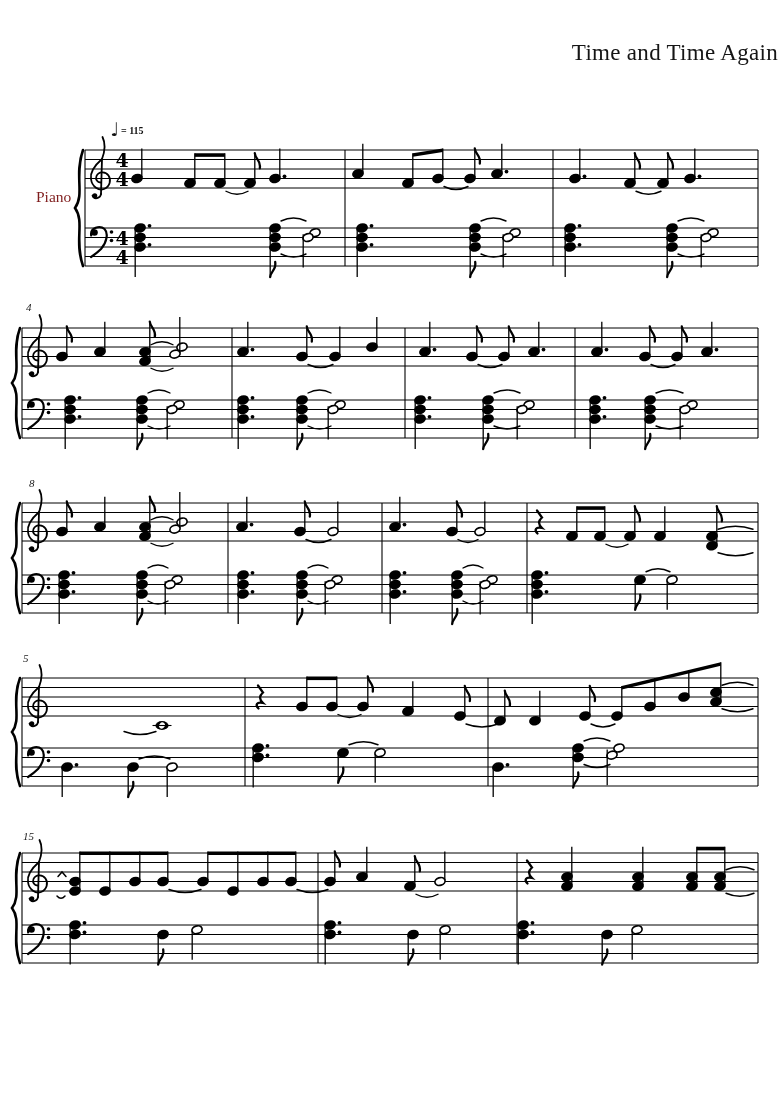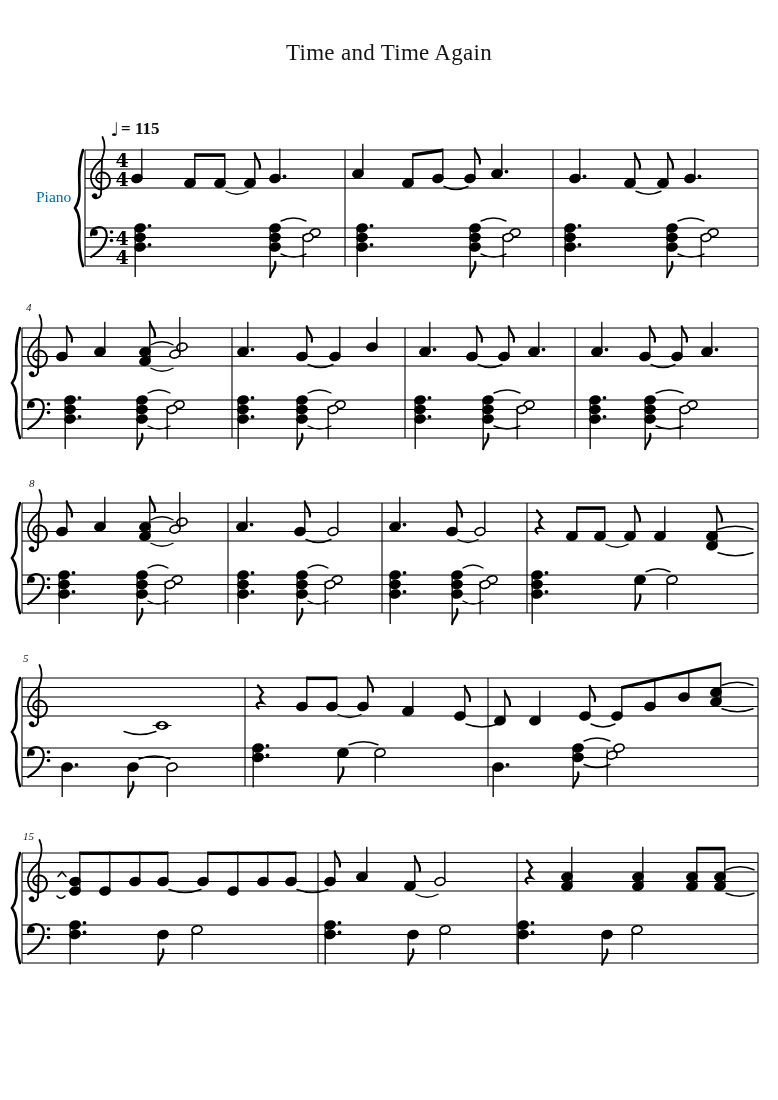--- a/index.html
+++ b/index.html
@@ -1,24 +1,24 @@
 <!DOCTYPE html>
 <html><head>
 <meta charset="utf-8">
 <style>
   html,body{margin:0;padding:0;background:#fff;}
   .page{position:relative;width:778px;height:1100px;background:#ffffff;overflow:hidden;
         font-family:"Liberation Serif",serif;color:#111;}
   #score{position:absolute;left:0;top:0;}
-  .title{position:absolute;left:0;right:0;top:40px;text-align:center;
+  .title{position:absolute;left:0;right:0;top:40px;text-align:right;
          font-size:23px;letter-spacing:.3px;color:#151515;}
-  .instr{position:absolute;left:36px;top:188px;font-size:15.5px;color:#0369a1;}
+  .instr{position:absolute;left:36px;top:188px;font-size:15.5px;color:#7f1d1d;}
   .tempo{position:absolute;left:110px;top:118px;white-space:nowrap;}
   .tempo .glyph{font-family:"DejaVu Sans",sans-serif;font-size:19px;vertical-align:-2px;}
-  .tempo .val{font-family:"Liberation Serif",serif;font-weight:bold;font-size:17px;margin-left:2px;}
+  .tempo .val{font-family:"Liberation Serif",serif;font-weight:bold;font-size:10px;margin-left:2px;}
   .mnum{position:absolute;font-style:italic;font-size:11px;color:#222;}
   .ts{font-family:"DejaVu Serif",serif;font-weight:bold;font-size:19px;fill:#000;}
 </style>
 </head>
 <body>
 
 <div class="page">
   <svg id="score" width="778" height="1100" viewBox="0 0 778 1100">
       <line x1="85" y1="150" x2="758" y2="150" stroke="#000" stroke-width="1"></line>
       <line x1="85" y1="228" x2="758" y2="228" stroke="#000" stroke-width="1"></line>

